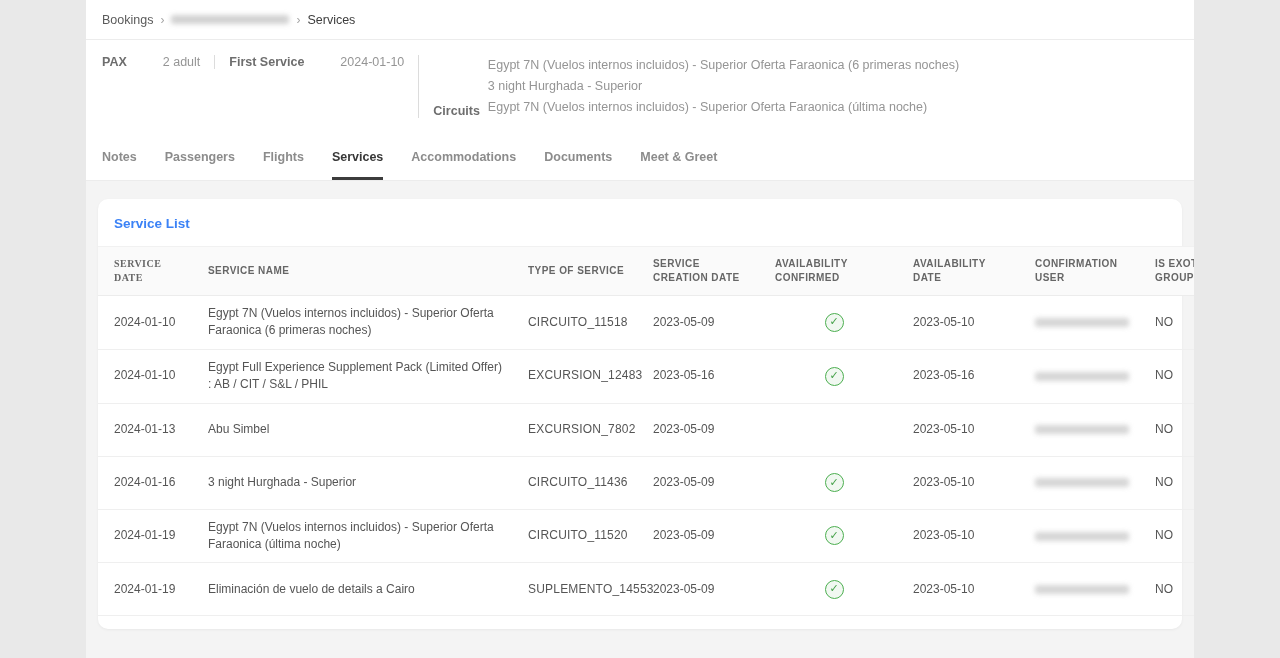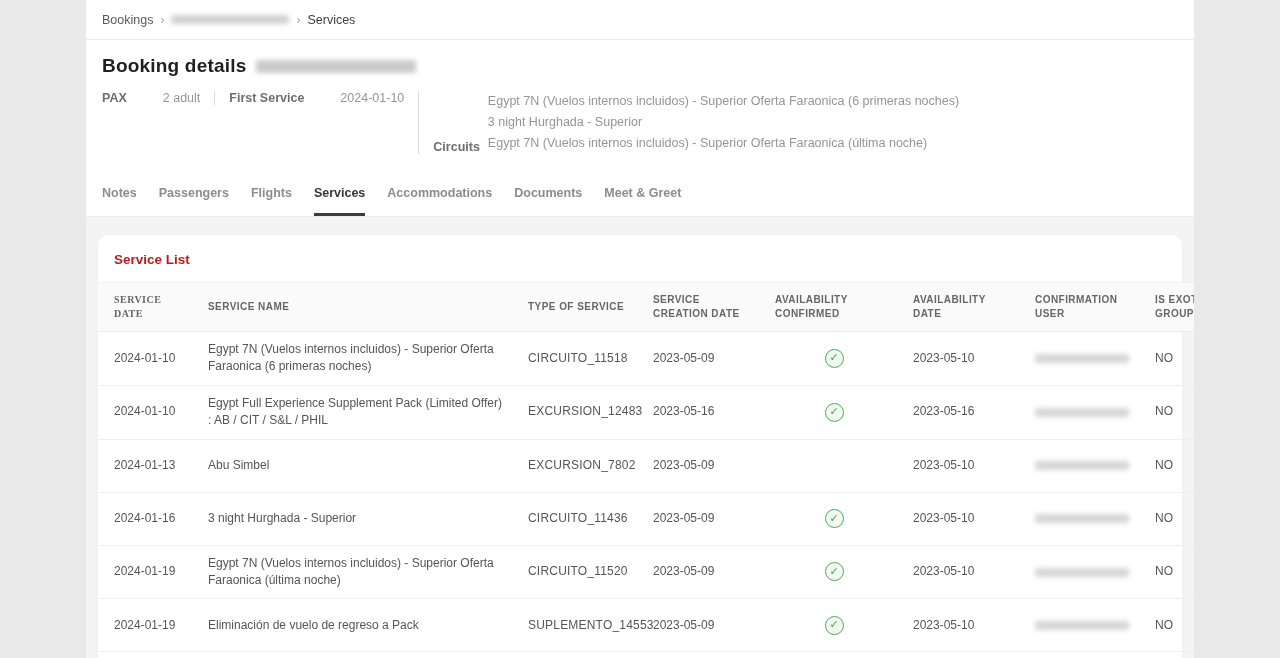--- a/index.html
+++ b/index.html
@@ -53,21 +53,21 @@
   .meta-label { font-weight: 700; color: #6e6e6e; margin-right: 8px; white-space: nowrap; }
   .meta-value { color: #959595; white-space: nowrap; margin-left: 28px; }
   .circuit-lines { color: #959595; }
   .circuit-lines .circuit-line { line-height: 21px; }
 
   
   .tabs {
     background: #ffffff;
     padding: 14px 16px 0;
     display: flex;
-    gap: 22px;
+    gap: 28px;
     border-bottom: 1px solid #ececec;
   }
   .tab {
     font-size: 12.5px;
     font-weight: 700;
     color: #8c8c8c;
     padding-bottom: 13px;
     border-bottom: 3px solid transparent;
     cursor: pointer;
     white-space: nowrap;
@@ -75,21 +75,21 @@
   .tab.active { color: #383838; border-bottom-color: #3c3c3c; }
 
   
   .card {
     background: #ffffff;
     margin: 18px 12px 0;
     border-radius: 10px;
     box-shadow: 0 1px 3px rgba(0,0,0,.05);
     min-height: 430px;
   }
-  .card-title { font-size: 13.5px; font-weight: 700; color: #b91c1c; padding: 17px 16px 15px; }
+  .card-title { font-size: 13.5px; font-weight: 700; color: #3b82f6; padding: 17px 16px 15px; }
 
   table.services { width: 100%; border-collapse: collapse; table-layout: fixed; }
   col.c-date { width: 100px; }
   col.c-name { width: 320px; }
   col.c-type { width: 125px; }
   col.c-created { width: 122px; }
   col.c-avail { width: 138px; }
   col.c-confdate { width: 122px; }
   col.c-confuser { width: 120px; }
   col.c-group { width: 100px; }
@@ -164,24 +164,20 @@
 
   <div class="breadcrumb-bar">
     <span class="crumb">Bookings</span>
     <span class="sep">›</span>
     <span class="redacted bc"></span>
     <span class="sep">›</span>
     <span class="crumb current">Services</span>
   </div>
 
   <div class="booking-section">
-    <div class="booking-title-row">
-      <span class="booking-title">Booking details</span>
-      <span class="redacted ref"></span>
-    </div>
     <div class="booking-meta">
       <div class="meta-group">
         <span class="meta-label">PAX</span>
         <span class="meta-value">2 adult</span>
       </div>
       <div class="meta-group">
         <span class="meta-label">First Service</span>
         <span class="meta-value">2024-01-10</span>
       </div>
       <div class="meta-group">
@@ -295,21 +291,21 @@
           <td>2023-05-09</td>
           <td class="cell-avail"><span class="check-icon"></span></td>
           <td>2023-05-10</td>
           <td><span class="redacted user"></span></td>
           <td>NO</td>
           <td class="cell-confirm"></td>
         </tr>
 
         <tr>
           <td>2024-01-19</td>
-          <td>Eliminación de vuelo de regreso a Pack</td>
+          <td>Eliminación de vuelo de details a Cairo</td>
           <td class="cell-type">SUPLEMENTO_14553</td>
           <td>2023-05-09</td>
           <td class="cell-avail"><span class="check-icon"></span></td>
           <td>2023-05-10</td>
           <td><span class="redacted user"></span></td>
           <td>NO</td>
           <td class="cell-confirm"></td>
         </tr>
 
       </tbody>

